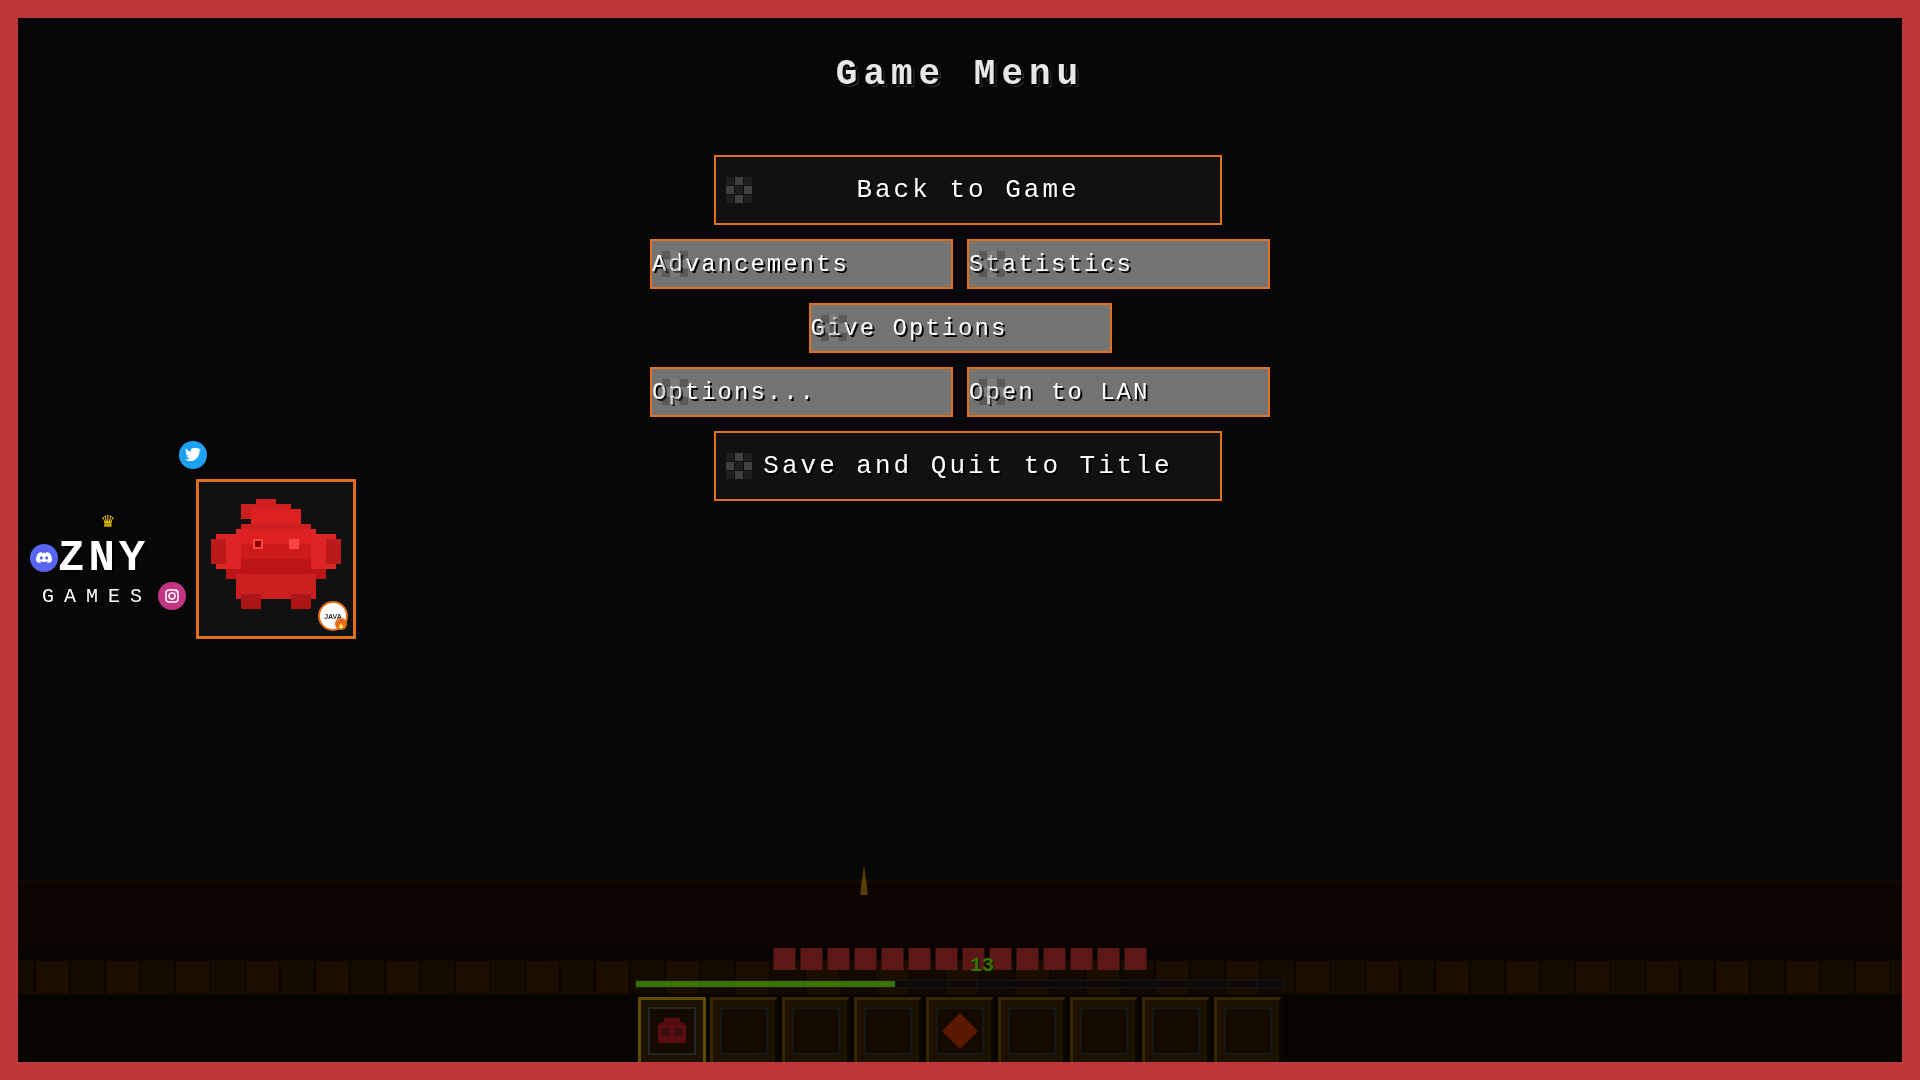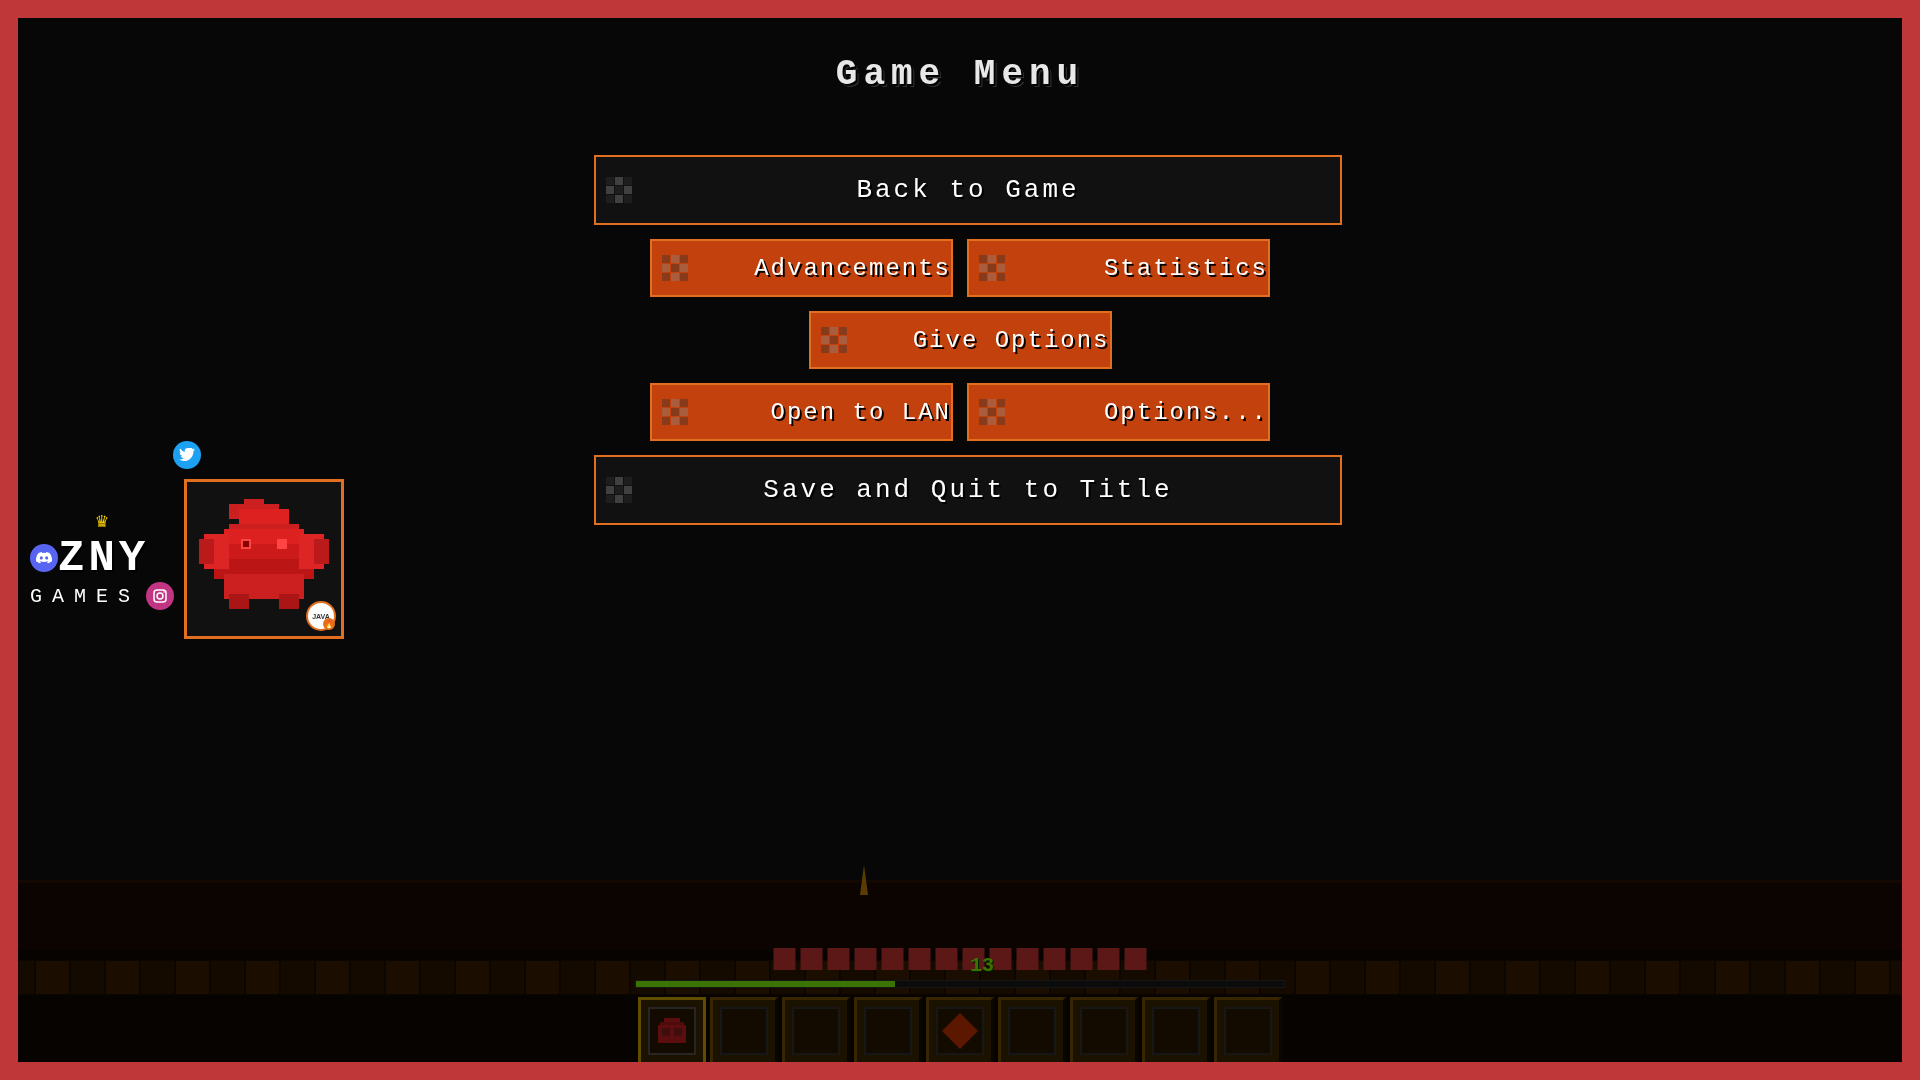--- a/index.html
+++ b/index.html
@@ -147,21 +147,21 @@
     
     .buttons-container {
       display: flex;
       flex-direction: column;
       gap: 14px;
       align-items: center;
     }
 
     
     .btn-full {
-      width: 748px;
+      width: 508px;
       height: 70px;
       background: #111111;
       border: 2px solid #e07020;
       color: #ffffff;
       font-family: 'Courier New', monospace;
       font-size: 26px;
       letter-spacing: 3px;
       cursor: pointer;
       position: relative;
       display: flex;
@@ -173,32 +173,32 @@
     }
 
     
     .btn-row {
       display: flex;
       gap: 14px;
     }
 
     .btn-half {
       width: 303px;
-      height: 58px;
-      background: #c2410c;
+      height: 50px;
+      background: #737373;
       border: 2px solid #e07020;
       color: #ffffff;
       font-family: 'Courier New', monospace;
       font-size: 24px;
       letter-spacing: 2px;
       cursor: pointer;
       position: relative;
       display: flex;
       align-items: center;
-      justify-content: flex-end;
+      justify-content: flex-start;
       text-shadow: 2px 2px 0 #000;
       transition: background 0.1s;
     }
 
     
     .btn-pixel-deco {
       position: absolute;
       left: 10px;
       top: 50%;
       transform: translateY(-50%);
@@ -512,35 +512,35 @@
           <div class="px dark"></div>
             <div class="px"></div>
             <div class="px dark"></div>
           <div class="px"></div>
             <div class="px dark"></div>
             <div class="px"></div>
           <div class="px dark"></div>
             <div class="px"></div>
             <div class="px dark"></div>
         </div>
-        <span>Open to LAN</span>
+        <span>Options...</span>
       </button>
       <button class="btn-half">
         <div class="btn-pixel-deco">
           <div class="px dark"></div>
             <div class="px"></div>
             <div class="px dark"></div>
           <div class="px"></div>
             <div class="px dark"></div>
             <div class="px"></div>
           <div class="px dark"></div>
             <div class="px"></div>
             <div class="px dark"></div>
         </div>
-        <span>Options...</span>
+        <span>Open to LAN</span>
       </button>
     </div>
 
     <button class="btn-full">
       <div class="btn-pixel-deco">
         <div class="px dark"></div>
           <div class="px"></div>
           <div class="px dark"></div>
         <div class="px"></div>
           <div class="px dark"></div>
@@ -570,21 +570,21 @@
         <span style="position:absolute;top:0;left:50%;transform:translateX(-50%);color:#ffd700;font-size:20px;">♛</span>
         <div style="display:flex;align-items:center;">
           <div class="social-icon discord" style="flex-shrink:0;">
             <svg width="16" height="12" viewBox="0 0 16 12" fill="white">
               <path d="M13.545 1.063A13.27 13.27 0 0010.29 0c-.143.258-.31.606-.424.883a12.32 12.32 0 00-3.732 0A9.283 9.283 0 005.71 0a13.31 13.31 0 00-3.258 1.067C.36 3.85-.22 6.565.07 9.24c1.38 1.02 2.717 1.638 4.033 2.042a9.78 9.78 0 00.847-1.384 8.737 8.737 0 01-1.337-.645c.112-.082.222-.167.328-.254a9.534 9.534 0 008.116 0c.107.087.217.172.328.254-.426.254-.876.472-1.337.645.245.49.528.958.847 1.384 1.318-.404 2.657-1.022 4.037-2.043.333-3.13-.573-5.822-2.386-8.177zM5.339 7.568c-.808 0-1.47-.747-1.47-1.663 0-.916.644-1.665 1.47-1.665.826 0 1.483.749 1.47 1.665.001.916-.644 1.663-1.47 1.663zm5.322 0c-.808 0-1.47-.747-1.47-1.663 0-.916.643-1.665 1.47-1.665.826 0 1.483.749 1.47 1.665 0 .916-.644 1.663-1.47 1.663z"></path>
             </svg>
           </div>
           <span style="color:#ffffff;font-size:44px;font-family:'Courier New',monospace;font-weight:bold;letter-spacing:4px;text-shadow:2px 2px 0 #000;line-height:1;">ZNY</span>
         </div>
         <div style="display:flex;align-items:center;gap:6px;">
-          <span style="color:#ffffff;font-size:20px;font-family:'Courier New',monospace;letter-spacing:10px;text-shadow:1px 1px 0 #000;margin-left:0;">GAMES</span>
+          <span style="color:#ffffff;font-size:20px;font-family:'Courier New',monospace;letter-spacing:10px;text-shadow:1px 1px 0 #000;margin-left:12px;">GAMES</span>
           <div class="social-icon instagram" style="flex-shrink:0;">
             <svg width="14" height="14" viewBox="0 0 14 14" fill="white">
               <rect x="1" y="1" width="12" height="12" rx="3" ry="3" fill="none" stroke="white" stroke-width="1.5"></rect>
               <circle cx="7" cy="7" r="3" fill="none" stroke="white" stroke-width="1.5"></circle>
               <circle cx="11" cy="3" r="0.8" fill="white"></circle>
             </svg>
           </div>
         </div>
       </div>
       <div class="logo-box">

